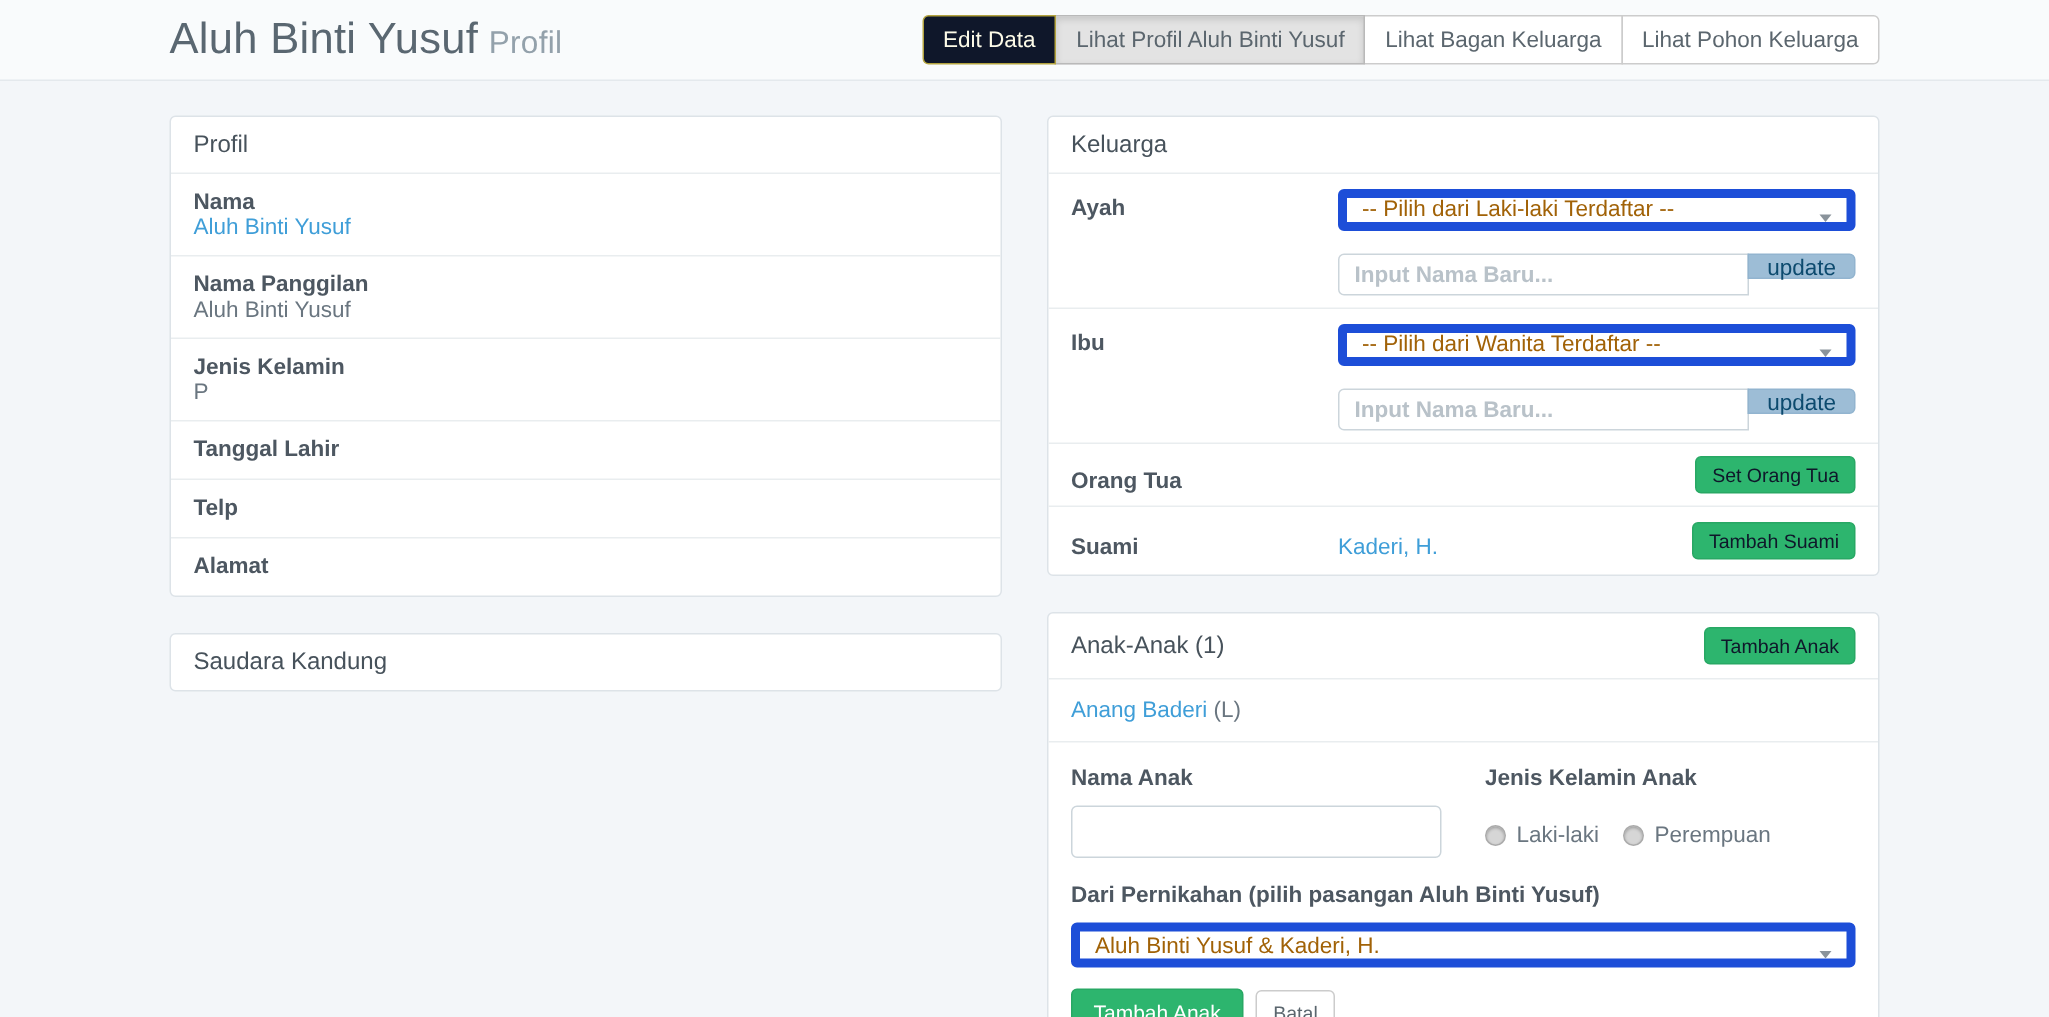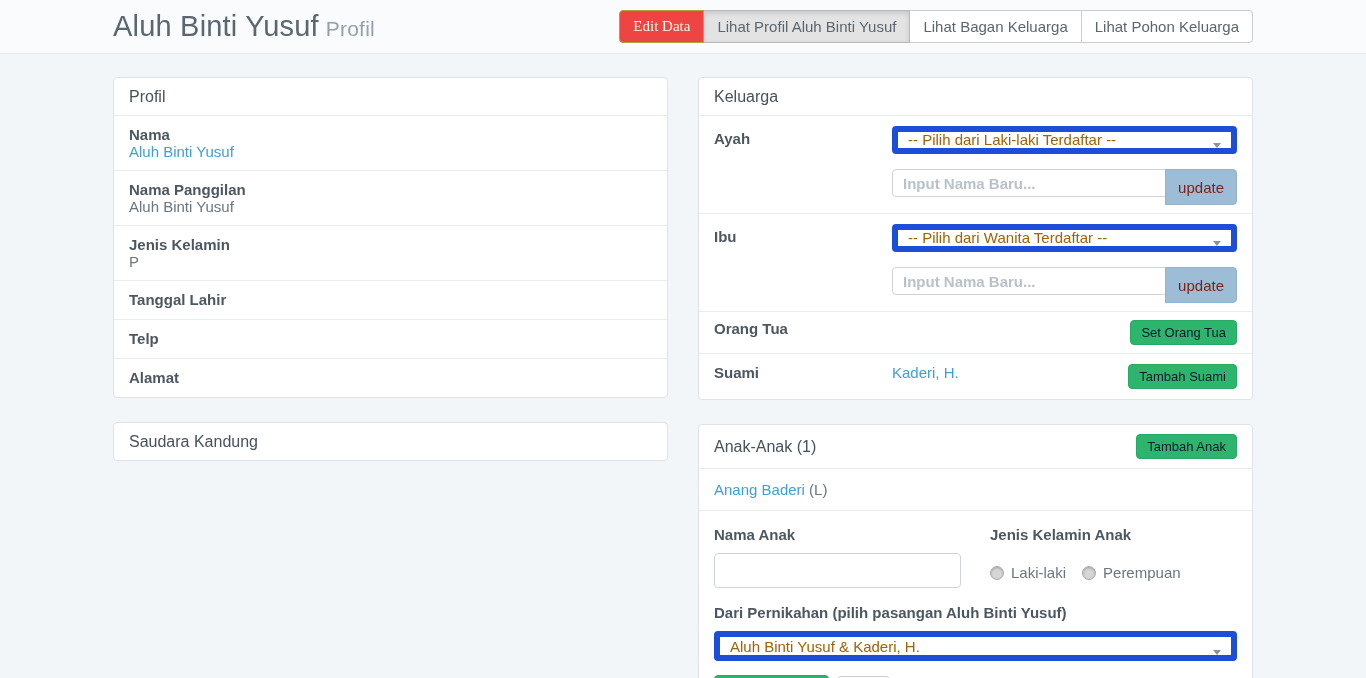--- a/index.html
+++ b/index.html
@@ -24,21 +24,21 @@
 
   .btn-group { display: flex; }
   .tab {
     font-family: "Liberation Sans", sans-serif;
     font-size: 15px; padding: 6px 13px; background: #fff;
     border: 1px solid #ccc; color: #5b666e; cursor: pointer;
     margin-left: -1px; line-height: 19px; white-space: nowrap;
   }
   .tab:first-child { border-radius: 4px 0 0 4px; margin-left: 0; }
   .tab:last-child { border-radius: 0 4px 4px 0; }
-  .tab.olive { background: #ef4444; border-color: #b3a33e; color: #fdfbe8; position: relative; z-index: 2; font-family: Liberation Serif, serif; }
+  .tab.olive { background: #0f172a; border-color: #b3a33e; color: #fdfbe8; position: relative; z-index: 2; }
   .tab.active { background: #e3e3e3; border-color: #b9b9b9; box-shadow: inset 0 2px 5px rgba(0,0,0,.13); z-index: 1; }
 
   .main { width: 1140px; margin: 23px auto 0; display: flex; gap: 30px; }
   .col { width: 555px; flex-shrink: 0; }
 
   .panel { background: #fff; border: 1px solid #dde3e8; border-radius: 4px; margin-bottom: 24px; }
   .panel-heading {
     padding: 9px 15px; font-size: 16px; color: #47525b;
     display: flex; justify-content: space-between; align-items: center; min-height: 37px;
   }
@@ -63,25 +63,25 @@
     border-top: 5px solid #8a939b; margin-left: 8px;
   }
   .input-group { display: flex; }
   .input-group input {
     flex: 1; min-width: 0; height: 28px; border: 1px solid #ccd5db;
     border-radius: 4px 0 0 4px; padding: 0 10px; font-size: 15px;
     font-family: "Liberation Sans", sans-serif; color: #5d6a73; outline: none; font-weight: bold;
   }
   .input-group input::placeholder { color: #b9c2c9; }
   .btn-update {
-    background: #9dbdd6; color: #7f1d1d; border: 1px solid #92b4cf;
-    border-radius: 0 4px 4px 0; font-size: 15px; padding: 0 12px; height: 36px;
+    background: #9dbdd6; color: #0c4a6e; border: 1px solid #92b4cf;
+    border-radius: 0 4px 4px 0; font-size: 15px; padding: 0 12px; height: 17px;
     margin-left: -1px; cursor: pointer; font-family: "Liberation Sans", sans-serif;
   }
-  .flexrow { display: flex; align-items: flex-start; padding: 8px 15px; border-top: 1px solid #e9edef; min-height: 40px; }
+  .flexrow { display: flex; align-items: flex-end; padding: 8px 15px; border-top: 1px solid #e9edef; min-height: 40px; }
   .flexrow.tall { padding: 10px 15px; min-height: 46px; }
   .flexrow .klabel { padding-top: 0; }
   .fvalue { flex: 1; }
   .btn-green-sm {
     background: #2db56e; border: 1px solid #28a864; color: #0f172a; border-radius: 4px;
     font-size: 13px; padding: 4px 10px; cursor: pointer; white-space: nowrap;
     font-family: "Liberation Sans", sans-serif;
   }
   .child-row { padding: 12px 15px; border-top: 1px solid #e9edef; }
   .gender-suffix { color: #6a7680; }

